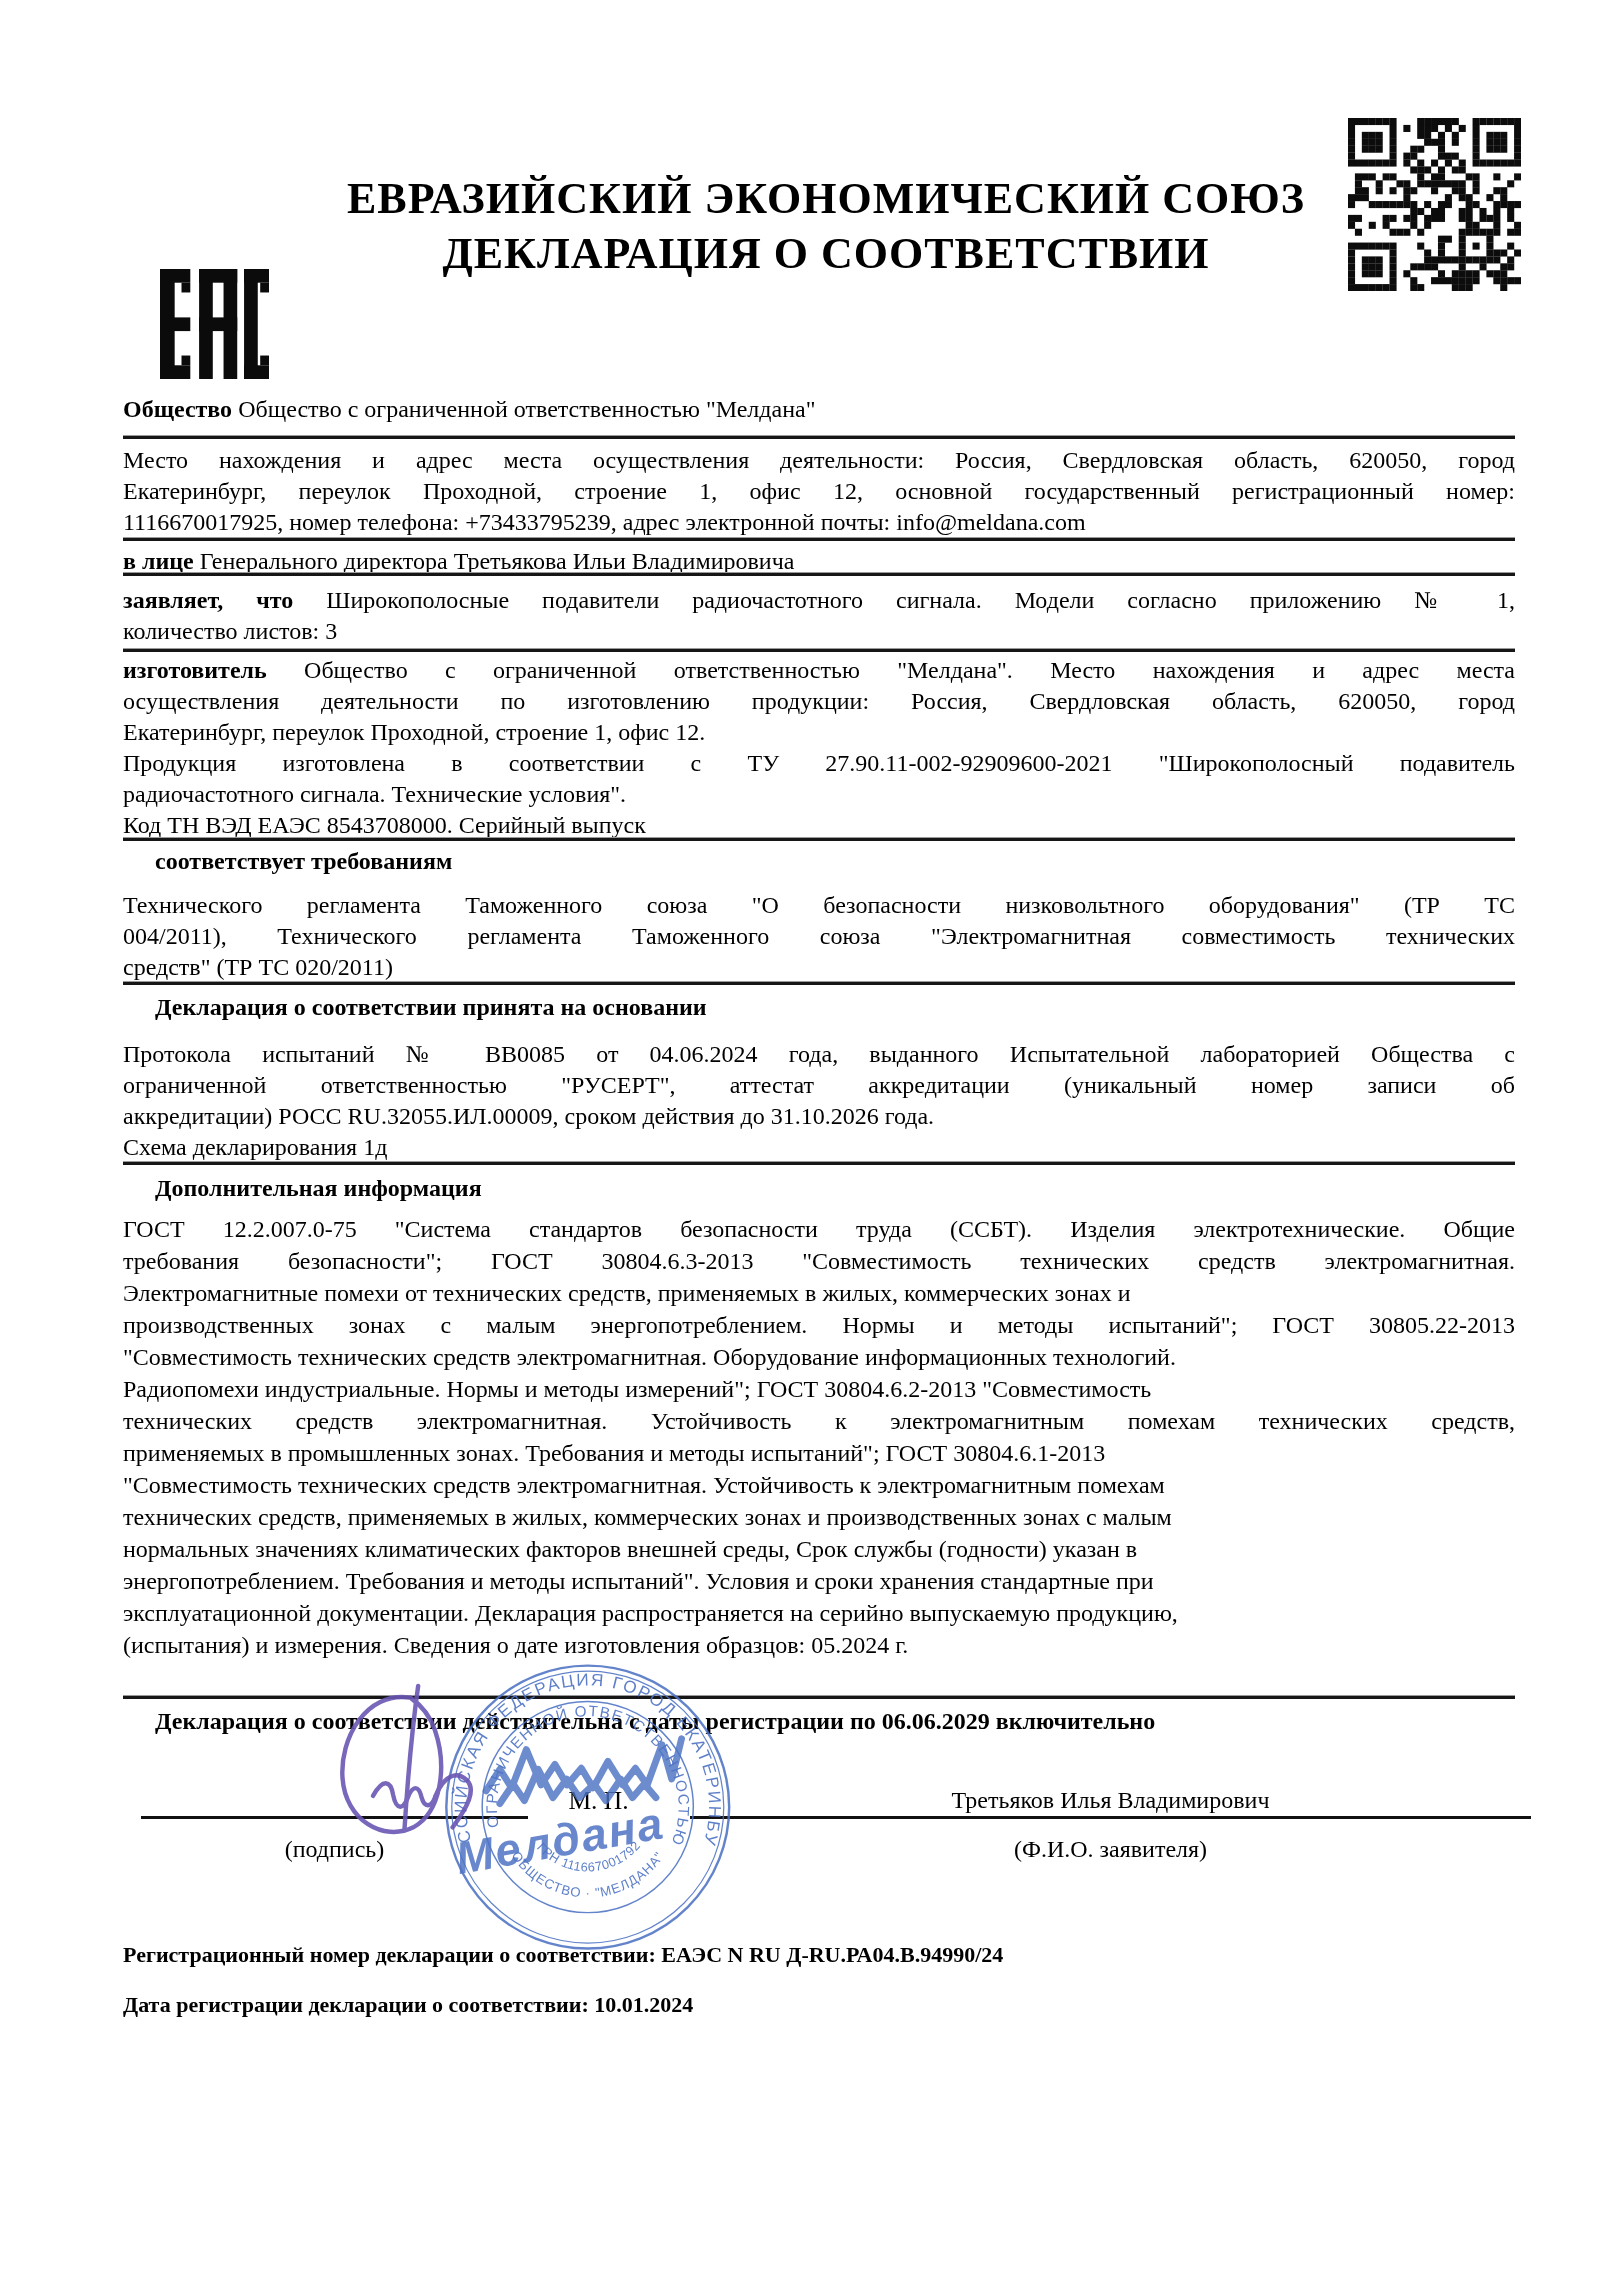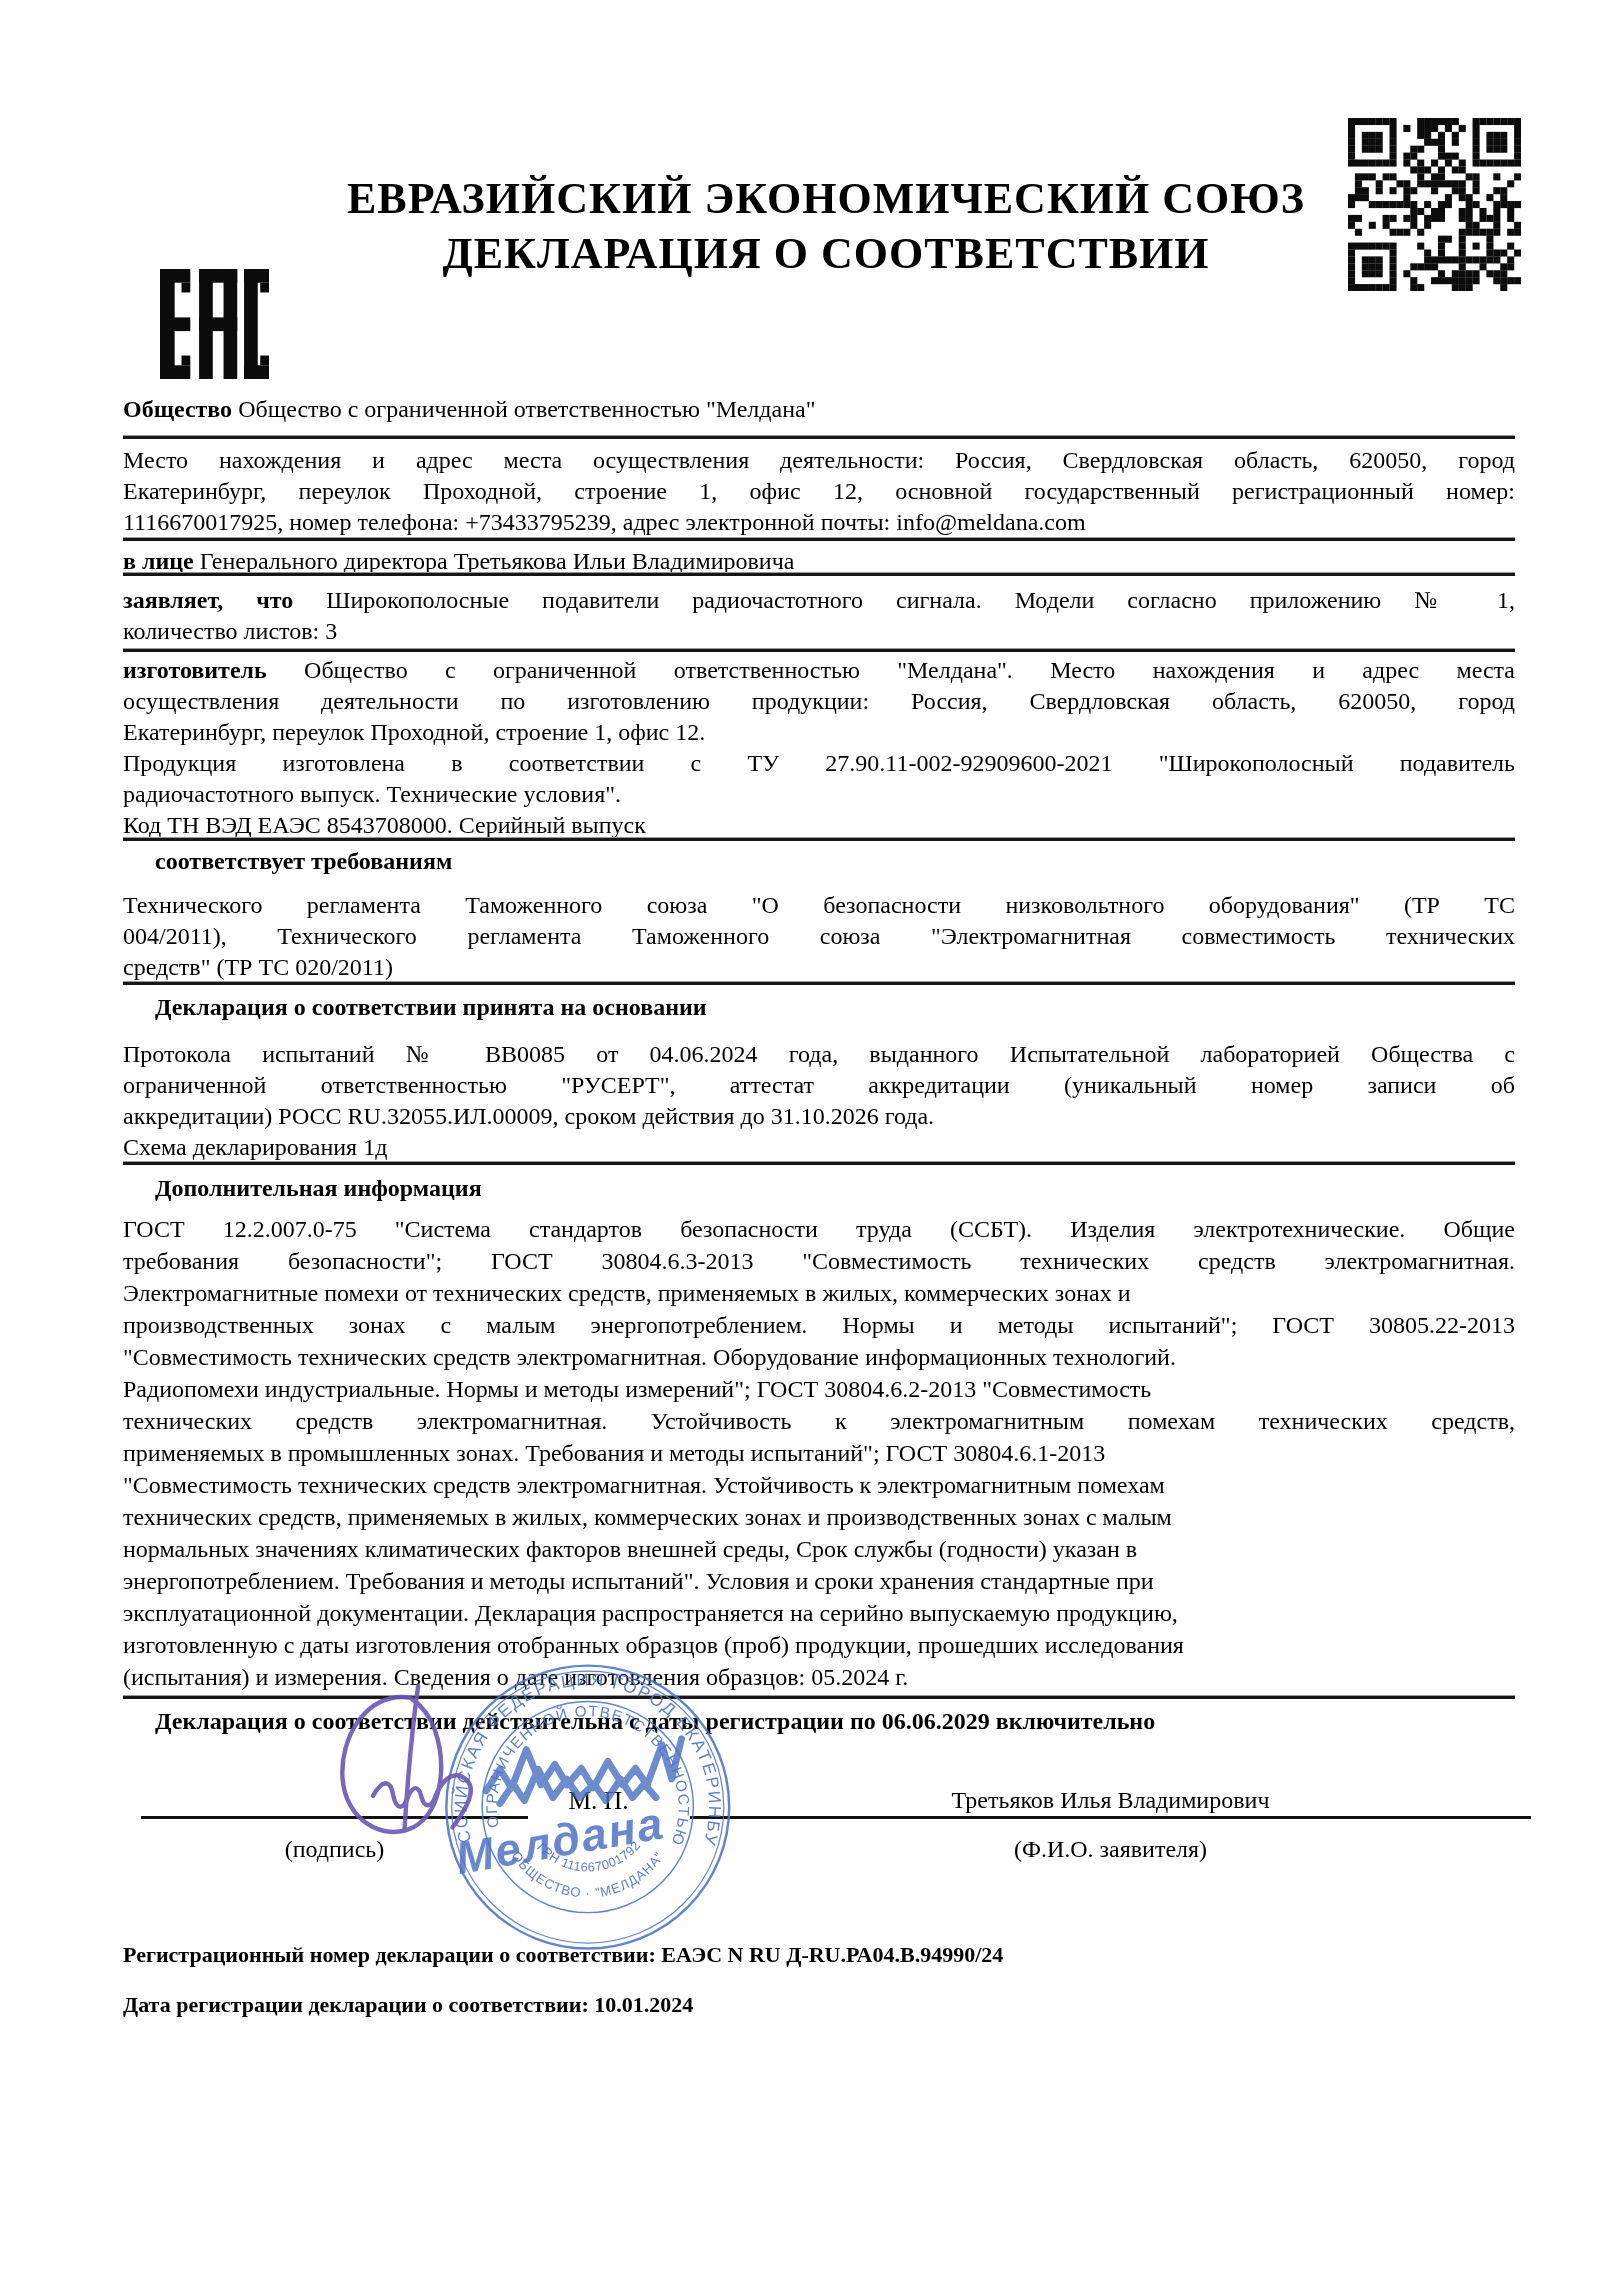--- a/index.html
+++ b/index.html
@@ -421,21 +421,21 @@
       <div class="line">количество листов: 3</div>
     </div>
 
   <div class="rule" style="top:648px"></div>
 
   <div class="para" style="top:655px">
       <div class="line j"><b>изготовитель</b> Общество с ограниченной ответственностью "Мелдана". Место нахождения и адрес места</div>
       <div class="line j">осуществления деятельности по изготовлению продукции: Россия, Свердловская область, 620050, город</div>
       <div class="line">Екатеринбург, переулок Проходной, строение 1, офис 12.</div>
       <div class="line j">Продукция изготовлена в соответствии с ТУ 27.90.11-002-92909600-2021 "Широкополосный подавитель</div>
-      <div class="line">радиочастотного выпуск. Технические условия".</div>
+      <div class="line">радиочастотного сигнала. Технические условия".</div>
       <div class="line">Код ТН ВЭД ЕАЭС 8543708000. Серийный выпуск</div>
     </div>
 
   <div class="rule" style="top:837px"></div>
 
   <div class="hdr" style="top:846px">соответствует требованиям</div>
 
   <div class="para" style="top:890px">
       <div class="line j">Технического регламента Таможенного союза "О безопасности низковольтного оборудования" (ТР ТС</div>
       <div class="line j">004/2011), Технического регламента Таможенного союза "Электромагнитная совместимость технических</div>
@@ -464,21 +464,20 @@
       <div class="line j">производственных зонах с малым энергопотреблением. Нормы и методы испытаний"; ГОСТ 30805.22-2013</div>
       <div class="line">"Совместимость технических средств электромагнитная. Оборудование информационных технологий.</div>
       <div class="line">Радиопомехи индустриальные. Нормы и методы измерений"; ГОСТ 30804.6.2-2013  "Совместимость</div>
       <div class="line j">технических средств электромагнитная. Устойчивость к электромагнитным помехам технических средств,</div>
       <div class="line">применяемых в промышленных зонах. Требования и методы испытаний"; ГОСТ 30804.6.1-2013</div>
       <div class="line">"Совместимость технических средств электромагнитная. Устойчивость к электромагнитным помехам</div>
       <div class="line">технических средств, применяемых в жилых, коммерческих зонах и производственных зонах с малым</div>
       <div class="line">нормальных значениях климатических факторов внешней среды, Срок службы (годности) указан в</div>
       <div class="line">энергопотреблением. Требования и методы испытаний". Условия и сроки хранения стандартные при</div>
       <div class="line">эксплуатационной документации. Декларация распространяется на серийно выпускаемую продукцию,</div>
-      <div class="line">изготовленную с даты изготовления отобранных образцов (проб) продукции, прошедших исследования</div>
       <div class="line">(испытания) и измерения. Сведения о дате изготовления образцов: 05.2024 г.</div>
     </div>
 
   <div class="rule" style="top:1695px"></div>
 
   <div class="hdr" style="top:1706px">Декларация о соответствии  действительна с даты регистрации по 06.06.2029 включительно</div>
 
   <div class="sig-caption" style="left:690px;top:1787px;width:841px;font-size:24px">Третьяков Илья Владимирович</div>
   <div class="mp-mark">М. П.</div>
 

